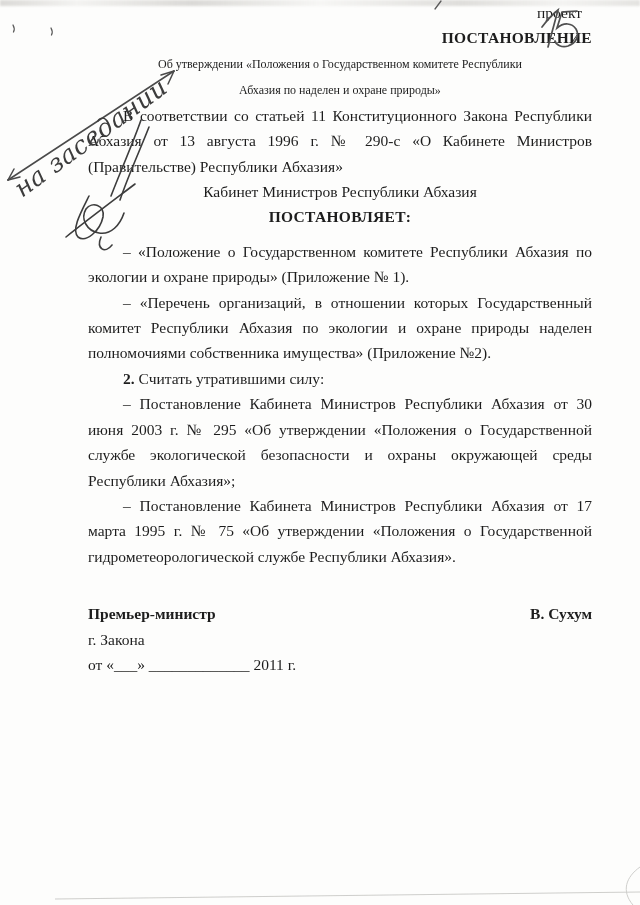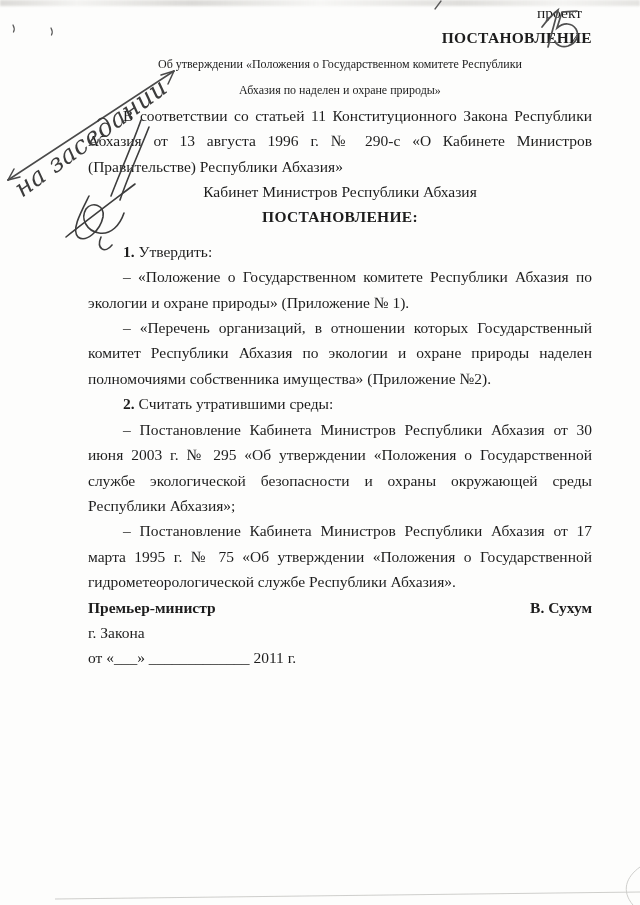--- a/index.html
+++ b/index.html
@@ -26,45 +26,44 @@
   }
   .content p { margin:0; }
   .draft { text-align:right; margin-top:55px; padding-right:10px; }
   .doc-type { text-align:right; font-weight:bold; letter-spacing:.3px; }
   .title { text-align:center; font-weight:normal; font-size:12px; line-height:26px; margin-top:14px; }
   .intro { text-align:justify; text-indent:35px; margin-top:26px; }
   .authority { text-align:center; font-weight:normal; margin-top:20px; }
   .resolves { text-align:center; font-weight:bold; margin-top:11px; letter-spacing:.3px; }
   .items { margin-top:9px; }
   .item { text-align:justify; text-indent:35px; }
-  .footer { }
+  .footer { margin-top:32px; }
   .signer-row { display:flex; justify-content:space-between; font-weight:bold; }
   .overlay { position:absolute; left:0; top:0; pointer-events:none; }
 </style>
 </head>
 <body>
 
 <div class="page">
   <div class="top-scan-band"></div>
 
   <div class="content">
     <p class="draft">проект</p>
     <p class="doc-type">ПОСТАНОВЛЕНИЕ</p>
     <p class="title"><span>Об утверждении «Положения о Государственном комитете Республики</span><br><span>Абхазия по наделен и охране природы»</span></p>
 
     <p class="intro">В соответствии со статьей 11 Конституционного Закона Республики Абхазия от 13 августа 1996 г. №&nbsp;290-с «О Кабинете Министров (Правительстве) Республики Абхазия»</p>
 
     <p class="authority">Кабинет Министров Республики Абхазия</p>
-    <p class="resolves">ПОСТАНОВЛЕНИЕ:</p>
+    <p class="resolves">ПОСТАНОВЛЯЕТ:</p>
 
     <div class="items">
-      <p class="item"><b>1.</b><span> Утвердить:</span></p>
       <p class="item">– «Положение о Государственном комитете Республики Абхазия по экологии и охране природы» (Приложение №&nbsp;1).</p>
       <p class="item">–&nbsp;«Перечень организаций, в отношении которых Государственный комитет Республики Абхазия по экологии и охране природы наделен полномочиями собственника имущества» (Приложение №2).</p>
-      <p class="item"><b>2.</b><span> Считать утратившими среды:</span></p>
+      <p class="item"><b>2.</b><span> Считать утратившими силу:</span></p>
       <p class="item">– Постановление Кабинета Министров Республики Абхазия от 30 июня 2003 г. №&nbsp;295 «Об утверждении «Положения о Государственной службе экологической безопасности и охраны окружающей среды Республики Абхазия»;</p>
       <p class="item">– Постановление Кабинета Министров Республики Абхазия от 17 марта 1995 г. №&nbsp;75 «Об утверждении «Положения о Государственной гидрометеорологической службе Республики Абхазия».</p>
     </div>
 
     <div class="footer">
       <div class="signer-row">
         <span>Премьер-министр</span>
         <span>В. Сухум</span>
       </div>
       <p>г. Закона</p>

